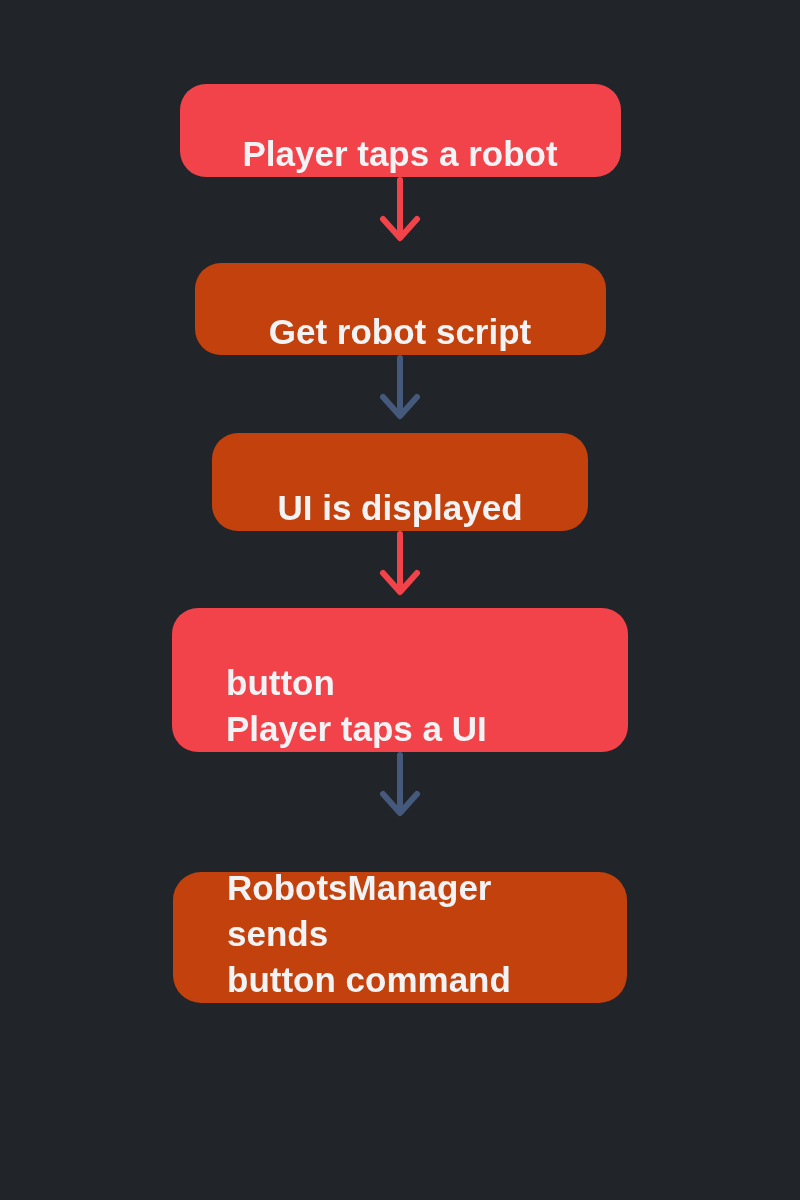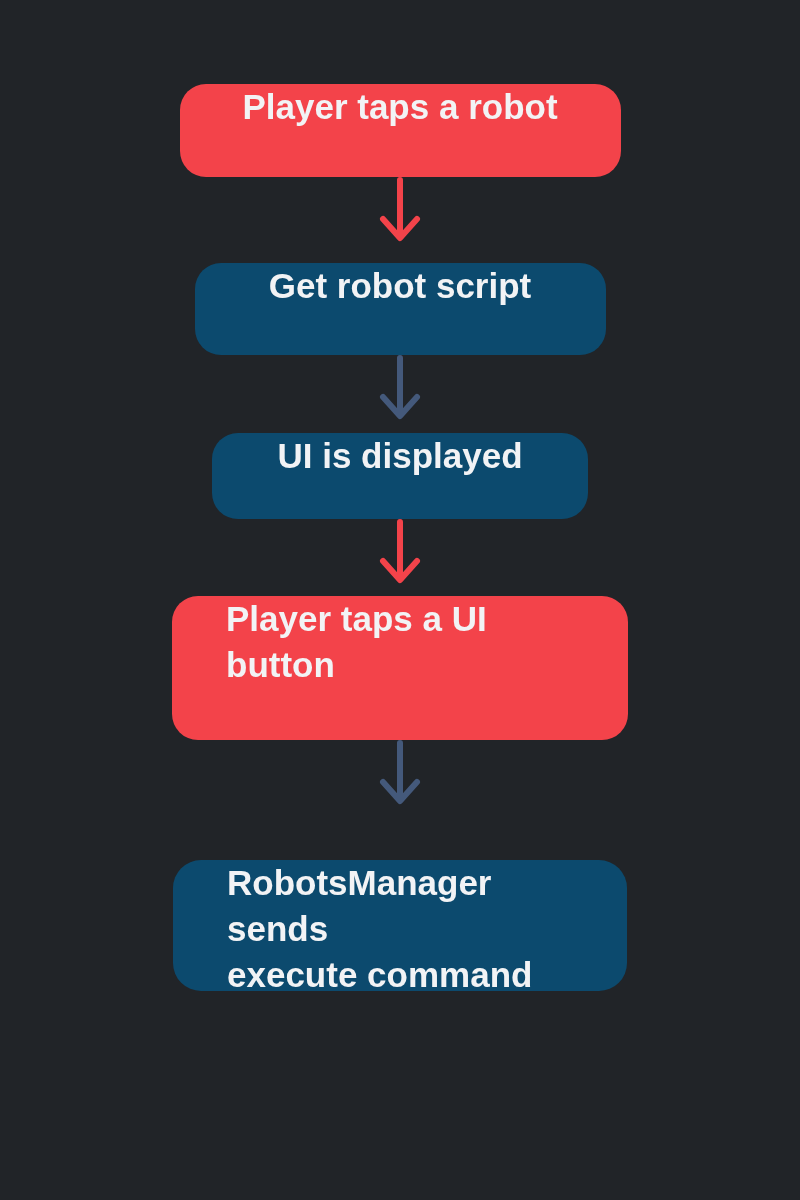--- a/index.html
+++ b/index.html
@@ -13,43 +13,43 @@
     width: 800px; height: 1200px;
     display: flex; flex-direction: column; align-items: center;
   }
   .node {
     box-sizing: border-box;
     border-radius: 26px;
     color: #f2f3f5;
     font-size: 35px;
     font-weight: 600;
     line-height: 46px;
-    display: flex; flex-direction: column; justify-content: flex-start;
+    display: flex; flex-direction: column; justify-content: flex-end;
     flex-shrink: 0;
   }
   .node span { display: block; }
   .fill-red   { background: #f3434a; }
-  .fill-slate { background: #0c4a6e; }
+  .fill-slate { background: #c2410c; }
   .align-center { align-items: center; text-align: center; }
   .align-left   { align-items: flex-start; text-align: left; padding-left: 54px; padding-right: 40px; }
 
   .connector {
     flex-shrink: 0;
     display: flex; justify-content: center; align-items: flex-start;
   }
   .connector svg { display: block; }
   .arrow-red   { color: #f3434a; }
   .arrow-slate { color: #44597b; }
 
   
   .n0 { width: 441px; height: 93px;  margin-top: 84px; }
   .c0 { height: 86px; }
   .n1 { width: 411px; height: 92px; }
   .c1 { height: 78px; }
-  .n2 { width: 376px; height: 86px; }
+  .n2 { width: 376px; height: 98px; }
   .c2 { height: 77px; }
   .n3 { width: 456px; height: 144px; }
   .c3 { height: 79px; }
   .n4 { width: 455px; height: 143px; }
   .gap-plain { height: 41px; flex-shrink: 0; }
   .n5 { width: 454px; height: 131px; border-radius: 28px; }
 </style>
 </head>
 <body>
 
@@ -79,31 +79,31 @@
     <span>UI is displayed</span>
   </div>
 
   <div class="connector c2 arrow-red">
     <svg width="56" height="68" viewBox="0 0 56 68">
       <path d="M28 3 V57 M11 42 L28 61 L45 42" fill="none" stroke="currentColor" stroke-width="6" stroke-linecap="round" stroke-linejoin="round"></path>
     </svg>
   </div>
 
   <div class="node n3 fill-red align-left">
+    <span>button</span>
     <span>Player taps a UI</span>
-    <span>button</span>
   </div>
 
   <div class="connector c3 arrow-slate">
     <svg width="56" height="68" viewBox="0 0 56 68">
       <path d="M28 3 V57 M11 42 L28 61 L45 42" fill="none" stroke="currentColor" stroke-width="6" stroke-linecap="round" stroke-linejoin="round"></path>
     </svg>
   </div>
 
 
   <div class="gap-plain"></div>
 
   <div class="node n5 fill-slate align-left">
     <span>RobotsManager sends</span>
-    <span>execute command</span>
+    <span>button command</span>
   </div>
 
 </div>
 
 </body></html>

